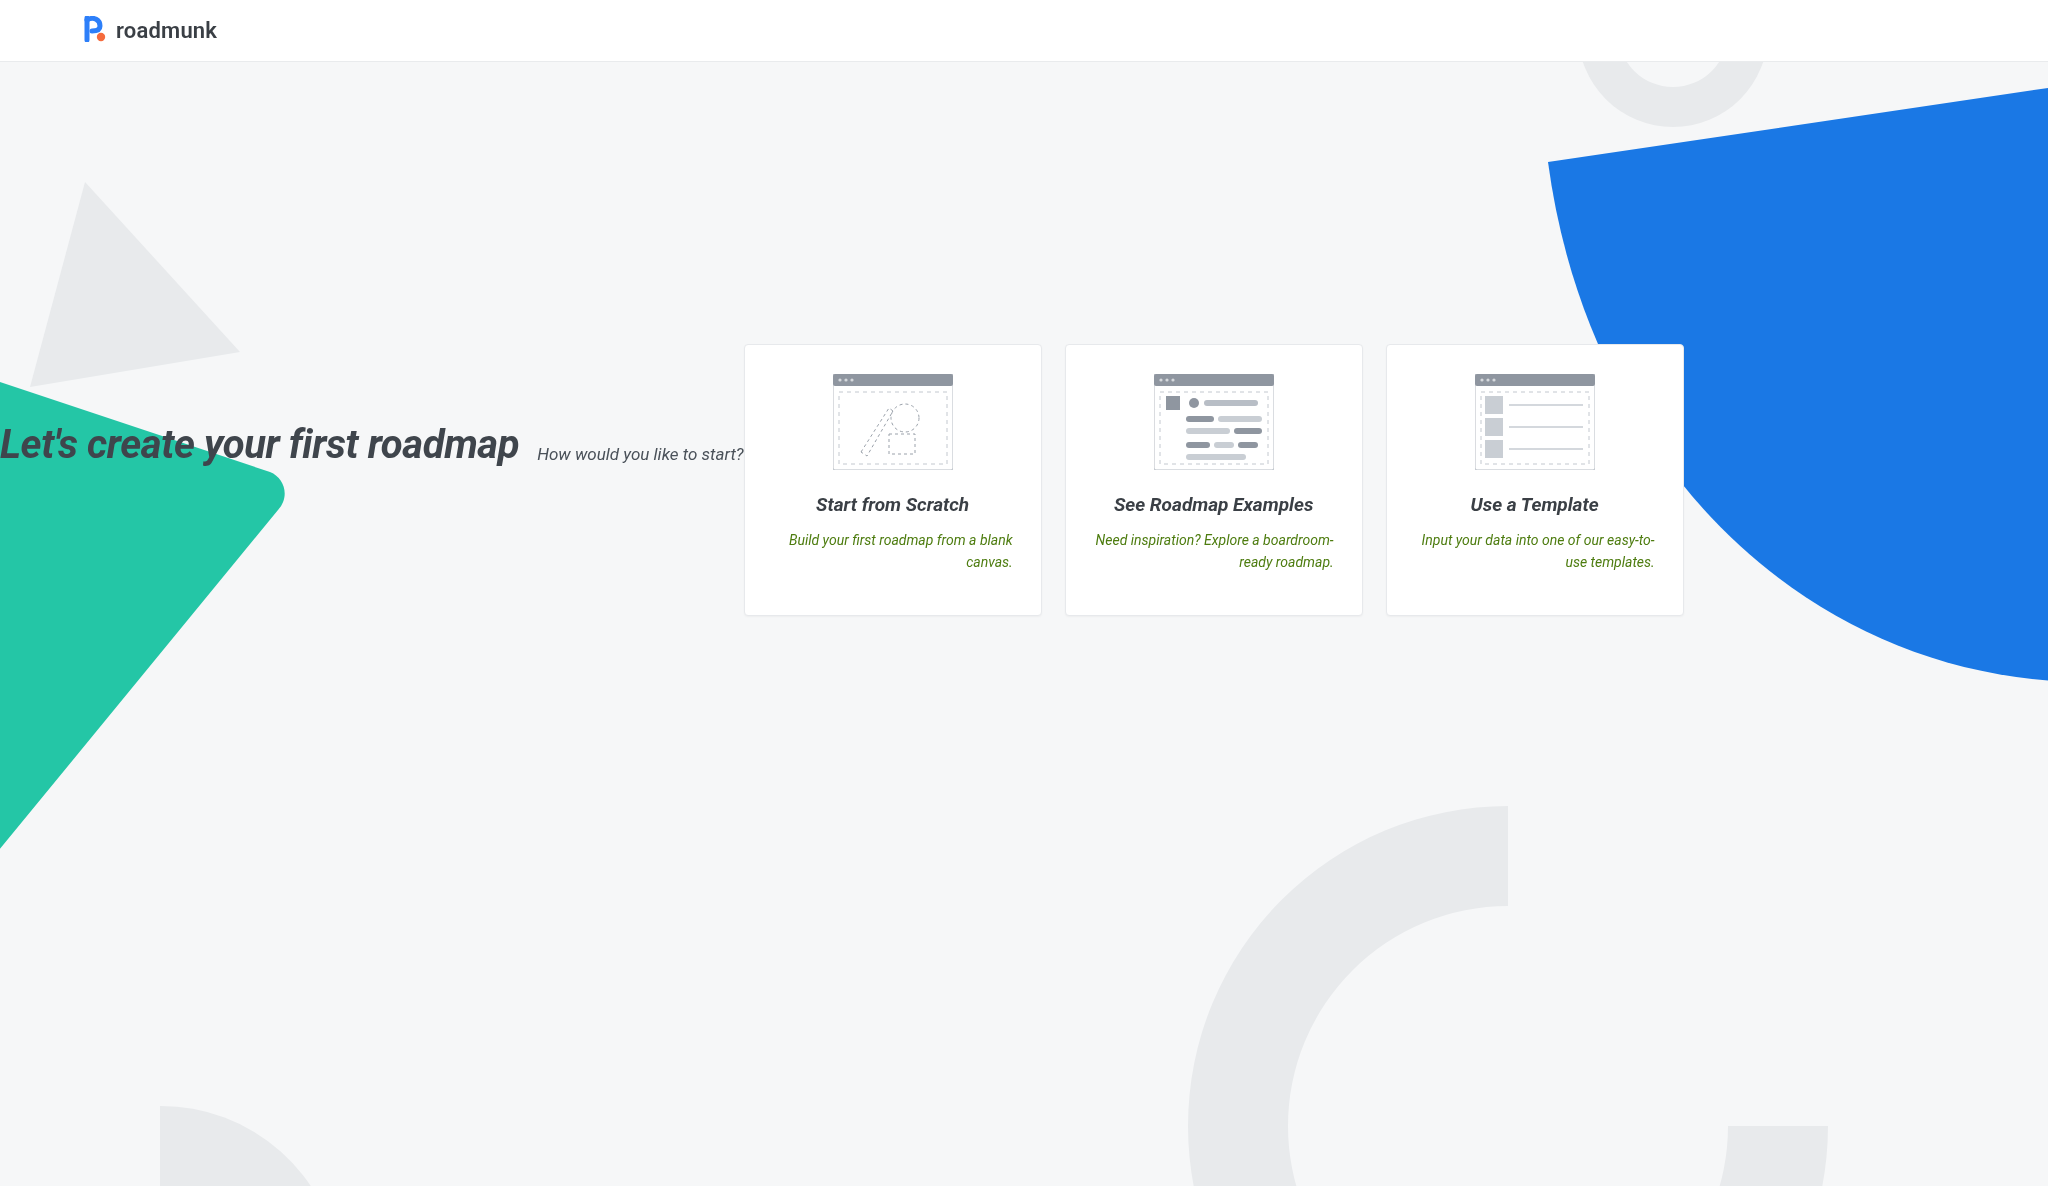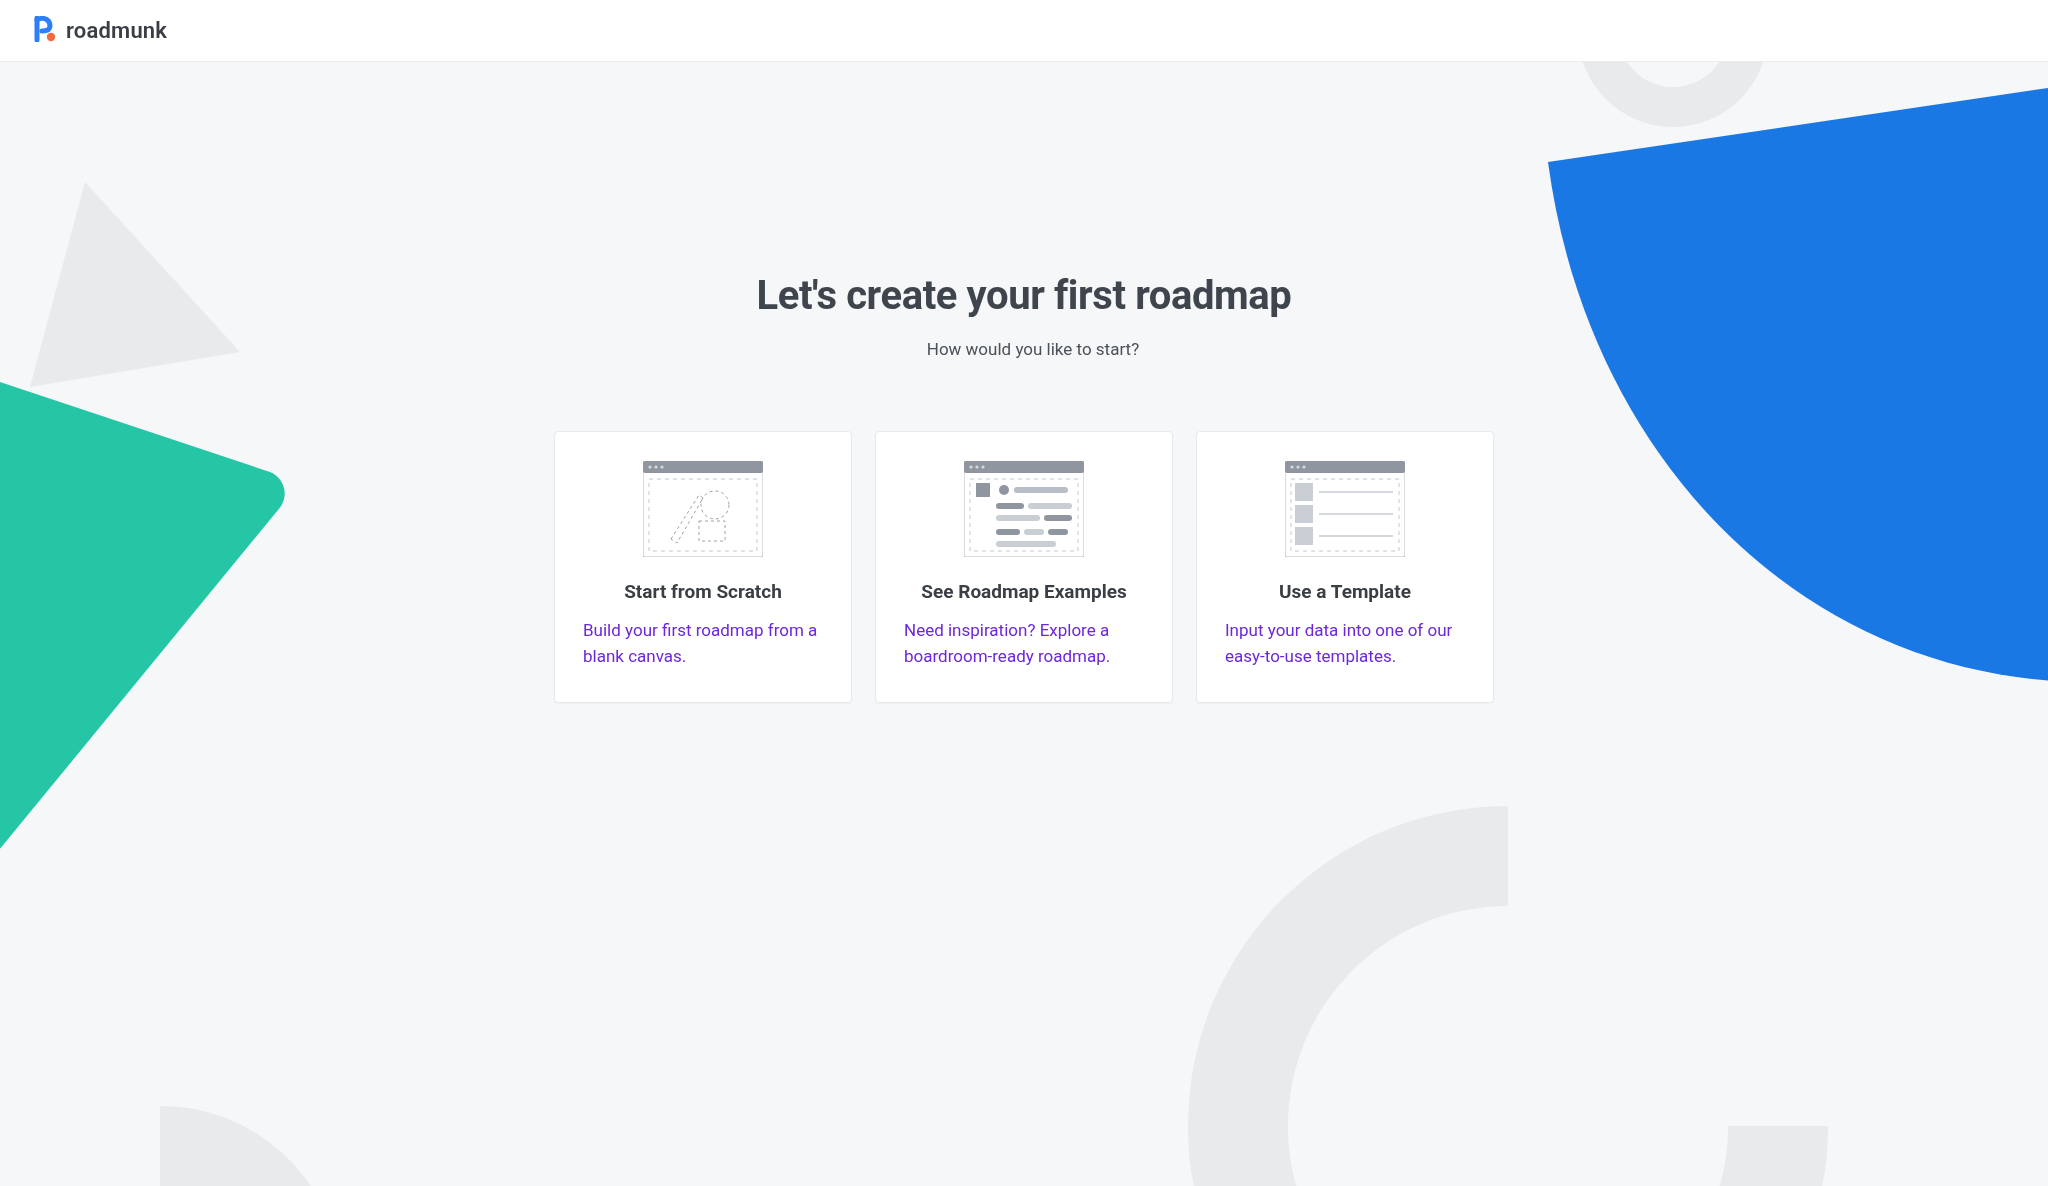--- a/index.html
+++ b/index.html
@@ -11,21 +11,21 @@
     overflow: hidden;
   }
 
   
   .header {
     height: 62px;
     background: #ffffff;
     border-bottom: 1px solid #e9ebed;
     display: flex;
     align-items: center;
-    padding: 0 34px;
+    padding: 0 84px;
     position: relative;
     z-index: 10;
   }
   .logo {
     display: flex;
     align-items: center;
     gap: 10px;
   }
   .logo-text {
     font-size: 22px;
@@ -46,22 +46,23 @@
   .deco { position: absolute; z-index: 0; }
   .deco svg { display: block; }
 
   
   .content {
     position: relative;
     z-index: 5;
     width: 100%;
     padding-top: 210px;
     display: flex;
-    flex-direction: column;
-    align-items: center;
+    flex-direction: row;
+    align-items: center;
+    font-style: italic;
   }
   .page-title {
     font-size: 40px;
     font-weight: 700;
     color: #3f454c;
     letter-spacing: -0.4px;
   }
   .page-subtitle {
     margin-top: 20px;
     font-size: 17px;
@@ -99,24 +100,24 @@
     justify-content: center;
   }
   .card-title {
     font-size: 19px;
     font-weight: 700;
     color: #3a3f45;
     margin-bottom: 14px;
     text-align: center;
   }
   .card-desc {
-    font-size: 17px;
+    font-size: 14px;
     line-height: 1.55;
-    color: #6d28d9;
-    text-align: left;
+    color: #4d7c0f;
+    text-align: right;
     max-width: 240px;
   }
 </style>
 </head>
 <body>
 
 <header class="header">
   <div class="logo">
     <span>
       <svg width="22" height="26" viewBox="0 0 22 26" fill="none">

